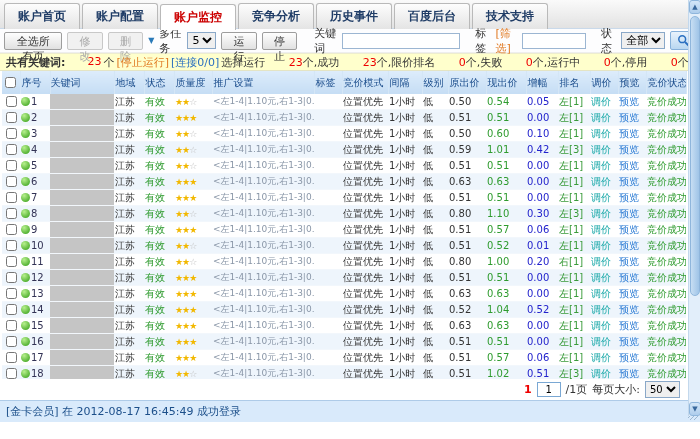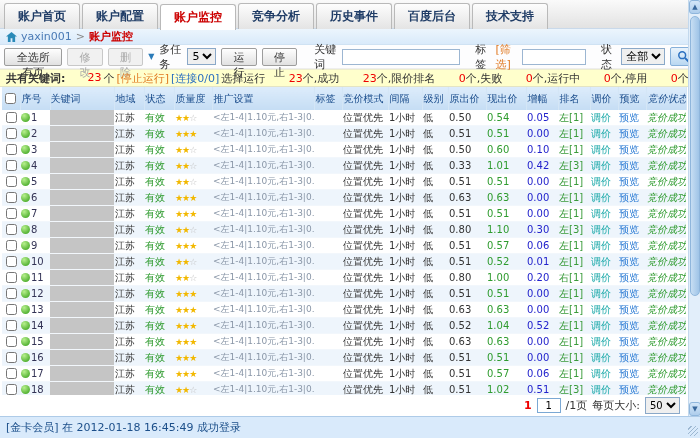--- a/index.html
+++ b/index.html
@@ -61,21 +61,21 @@
     white-space:nowrap; }
   td { height:15px; font-size:10px; padding:0 1px; overflow:hidden; white-space:nowrap;
     border-bottom:1px solid #f2f7fc; }
   tr.even td { background:#fff; }
   tr.odd td { background:#eef5fc; }
   .c-cb { width:18px; text-align:center; }
   .c-num { width:30px; } .c-kw { width:64px; padding:0; } .c-region { width:30px; }
   .c-status { width:30px; } .c-stars { width:38px; } .c-setting { width:102px; }
   .c-tag { width:28px; } .c-mode { width:46px; } .c-interval { width:34px; } .c-level { width:26px; }
   .c-orig { width:38px; } .c-cur { width:40px; } .c-delta { width:32px; } .c-rank { width:32px; }
-  .c-adjust { width:28px; } .c-preview { width:28px; } .c-bstat { width:40px;font-style:italic; }
+  .c-adjust { width:28px; } .c-preview { width:28px; } .c-bstat { width:40px; }
   input[type=checkbox] { width:11px; height:11px; vertical-align:middle; }
   .ball { display:inline-block; width:9px; height:9px; border-radius:50%;
     background:radial-gradient(circle at 35% 30%,#b8f08e,#2f9b12); vertical-align:-1px; margin-right:1px; }
   .rownum { color:#335; }
   .censor { width:64px; height:15px; background:#c5c5c5; }
   .t-status { color:#2e9b2e; }
   .star { font-size:9px; letter-spacing:-1px; }
   .star.f { color:#f2b800; } .star.e { color:#c0c0c0; }
   .t-setting { color:#8a97a8; font-size:9px; }
   .t-cur { color:#2e9b2e; }
@@ -109,28 +109,20 @@
   .vs-thumb { position:absolute; left:1px; top:16px; width:10px; height:280px; border-radius:5px;
     background:linear-gradient(90deg,#c7def3,#9fc4e7); border:1px solid #8fb6dc; cursor:grab; }
 </style>
 </head>
 <body>
 
 <div class="app">
 
   <div class="tabbar"><div class="tab">账户首页</div><div class="tab">账户配置</div><div class="tab active">账户监控</div><div class="tab">竞争分析</div><div class="tab">历史事件</div><div class="tab">百度后台</div><div class="tab">技术支持</div></div>
 
-  <div class="crumbbar">
-    <svg class="home-ic" viewBox="0 0 12 11">
-      <path d="M6 0 L12 5 H10 V11 H7 V7 H5 V11 H2 V5 H0 Z" fill="#2a8ab8"></path>
-    </svg>
-    <span class="crumb-acct">yaxin001</span>
-    <span class="crumb-sep">&gt;</span>
-    <span class="crumb-page">账户监控</span>
-  </div>
 
   <div class="toolbar">
     <button class="btn">全选所有页</button>
     <button class="btn" disabled="">修改</button>
     <button class="btn" disabled="">删除</button>
     <span class="tb-arrow">▼</span>
     <span>多任务</span>
     <select class="tb-sel">
       <option>5</option>
     </select>
@@ -266,21 +258,21 @@
               <div class="censor"></div>
             </td>
             <td class="c-region">江苏</td>
             <td class="c-status"><span class="t-status">有效</span></td>
             <td class="c-stars"><span class="star f">★</span><span class="star f">★</span><span class="star e">☆</span></td>
             <td class="c-setting"><span class="t-setting">&lt;左1-4|1.10元,右1-3|0.85元&gt;</span></td>
             <td class="c-tag"></td>
             <td class="c-mode">位置优先</td>
             <td class="c-interval">1小时</td>
             <td class="c-level">低</td>
-            <td class="c-orig">0.33</td>
+            <td class="c-orig">0.59</td>
             <td class="c-cur"><span class="t-cur">1.01</span></td>
             <td class="c-delta"><span class="t-delta">0.42</span></td>
             <td class="c-rank"><span class="t-rank">左[3]</span></td>
             <td class="c-adjust"><span class="lnk-adjust">调价</span></td>
             <td class="c-preview"><span class="lnk-preview">预览</span></td>
             <td class="c-bstat"><span class="t-bstat">竞价成功</span></td>
           </tr>
           <tr class="even">
             <td class="c-cb"><input type="checkbox" style=""></td>
             <td class="c-num"><span class="ball"></span><span class="rownum">5</span></td>
@@ -619,21 +611,21 @@
     <span class="page-cur">1</span>
     <input class="page-input" value="1" style="">
     <span>/1页</span>
     <span>每页大小:</span>
     <select class="psize-sel">
       <option>50</option>
     </select>
   </div>
 
   <div class="footer">
-    <span>[金卡会员] 在 2012-01-18 16:45:49 成功登录</span>
+    <span>[金卡会员] 在 2012-08-17 16:45:49 成功登录</span>
     <span class="grip"></span>
   </div>
 
   <div class="vscroll">
     <div class="vs-btn vs-up">▲</div>
     <div class="vs-thumb"></div>
     <div class="vs-btn vs-down">▼</div>
   </div>
 
 </div>

